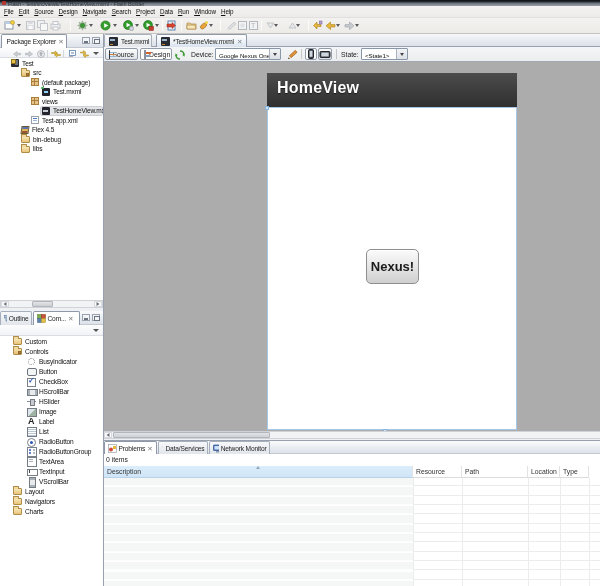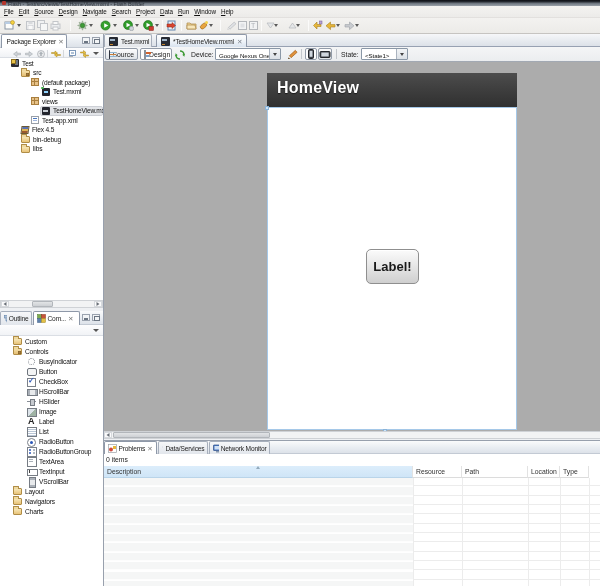--- a/index.html
+++ b/index.html
@@ -665,21 +665,21 @@
       </div>
     </div>
 
     <div id="canvas">
       <div id="phone">
         <div id="actionbar">
           <span class="vtitle">HomeView</span>
         </div>
         <div id="phone-content">
           <div id="btn-clic">
-              <span>Label!</span>
+              <span>Nexus!</span>
             </div>
         </div>
         <span class="handle" style="left:-2px;top:33px;"></span>
         <span class="handle" style="left:116px;top:356px;"></span>
       </div>
     </div>
 
     <div class="wsb" style="left:0;top:397px;width:496px;height:8px;border-left:none;border-right:none;">
       <span class="arr" style="left:0">
           <span class="arrglyph l"></span>

